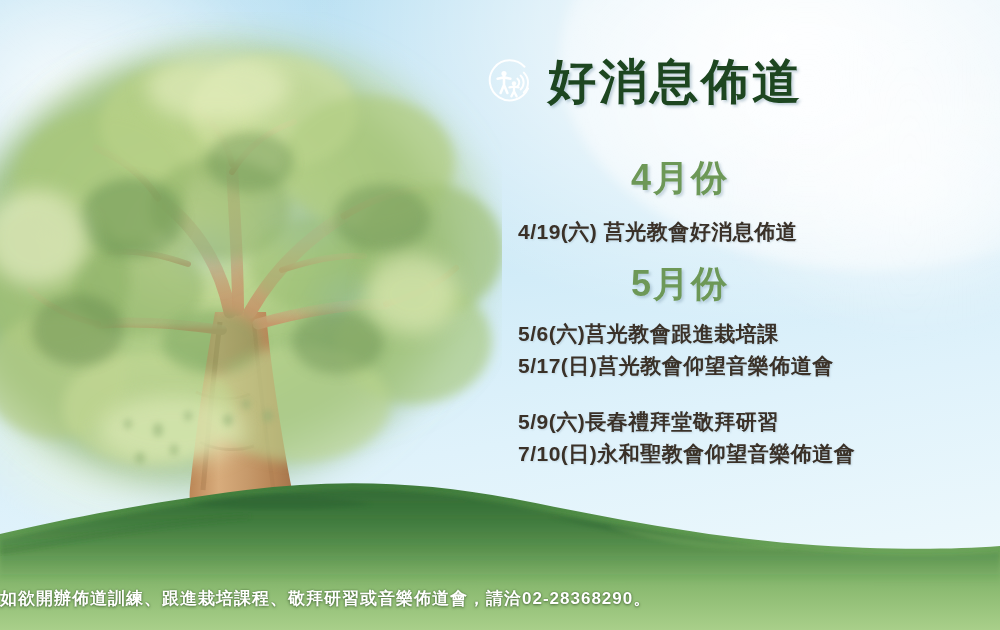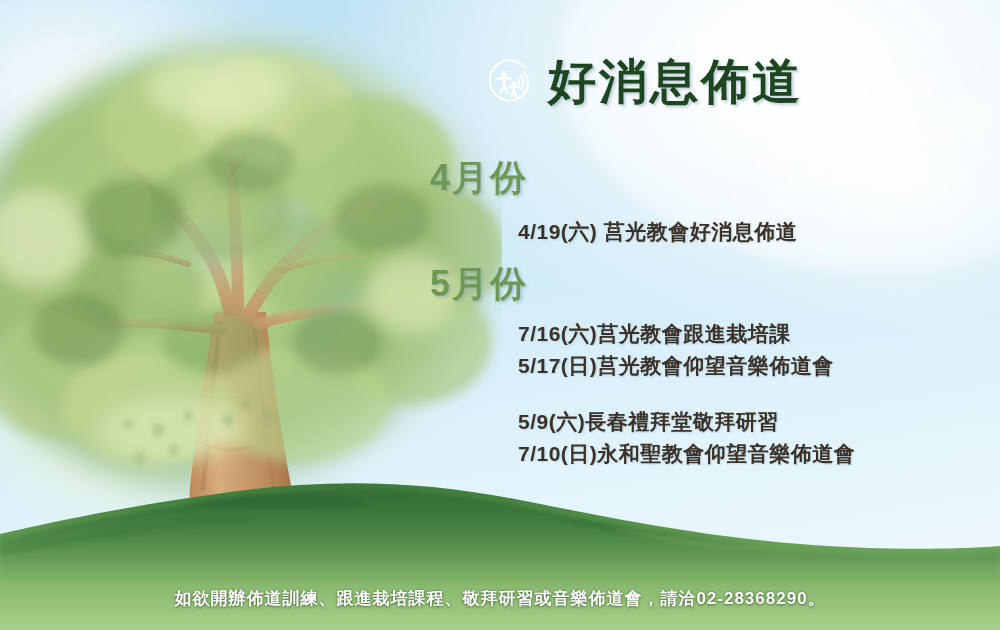--- a/index.html
+++ b/index.html
@@ -59,21 +59,21 @@
   .logo-icon svg{display:block;}
   .title-text{
     font-size:48px;font-weight:bold;letter-spacing:3px;
     color:#1d4620;
     line-height:1;
     text-shadow:2px 2px 3px rgba(120,150,170,.45);
     white-space:nowrap;
   }
 
   .month{
-    position:absolute;width:500px;
+    position:absolute;width:500px;text-align:center;
     font-size:36px;font-weight:bold;letter-spacing:2px;
     color:#6d9857;
     text-shadow:2px 2px 3px rgba(120,150,170,.40);
     line-height:1;
   }
   .month.m1{top:160px;left:-58px;}
   .month.m2{top:266px;left:-58px;}
 
   .entry{
     position:absolute;left:30px;
@@ -84,21 +84,21 @@
     line-height:1;
   }
   .e-a{top:221px;}
   .e-b{top:323px;}
   .e-c{top:355px;}
   .e-d{top:411px;}
   .e-e{top:443px;}
 
   
   .footer{
-    position:absolute;left:0;bottom:20px;width:1000px;text-align:center;
+    position:absolute;left:0;bottom:20px;width:1000px;
     font-size:17px;font-weight:bold;letter-spacing:1px;
     color:#ffffff;
     text-shadow:0 1px 3px rgba(30,60,20,.55), 0 0 2px rgba(30,60,20,.45);
     white-space:nowrap;
   }
 </style>
 </head>
 <body>
 
 <div class="poster">
@@ -284,21 +284,21 @@
           </g>
         </svg>
       </span>
       <span class="title-text">好消息佈道</span>
     </div>
 
     <div class="month m1">4月份</div>
     <div class="entry e-a">4/19(六)  莒光教會好消息佈道</div>
 
     <div class="month m2">5月份</div>
-    <div class="entry e-b">7/16(六)莒光教會跟進栽培課</div>
+    <div class="entry e-b">5/6(六)莒光教會跟進栽培課</div>
     <div class="entry e-c">5/17(日)莒光教會仰望音樂佈道會</div>
     <div class="entry e-d">5/9(六)長春禮拜堂敬拜研習</div>
     <div class="entry e-e">7/10(日)永和聖教會仰望音樂佈道會</div>
   </div>
 
   <div class="footer">如欲開辦佈道訓練、跟進栽培課程、敬拜研習或音樂佈道會，請洽02-28368290。</div>
 
 </div>
 
 </body></html>

